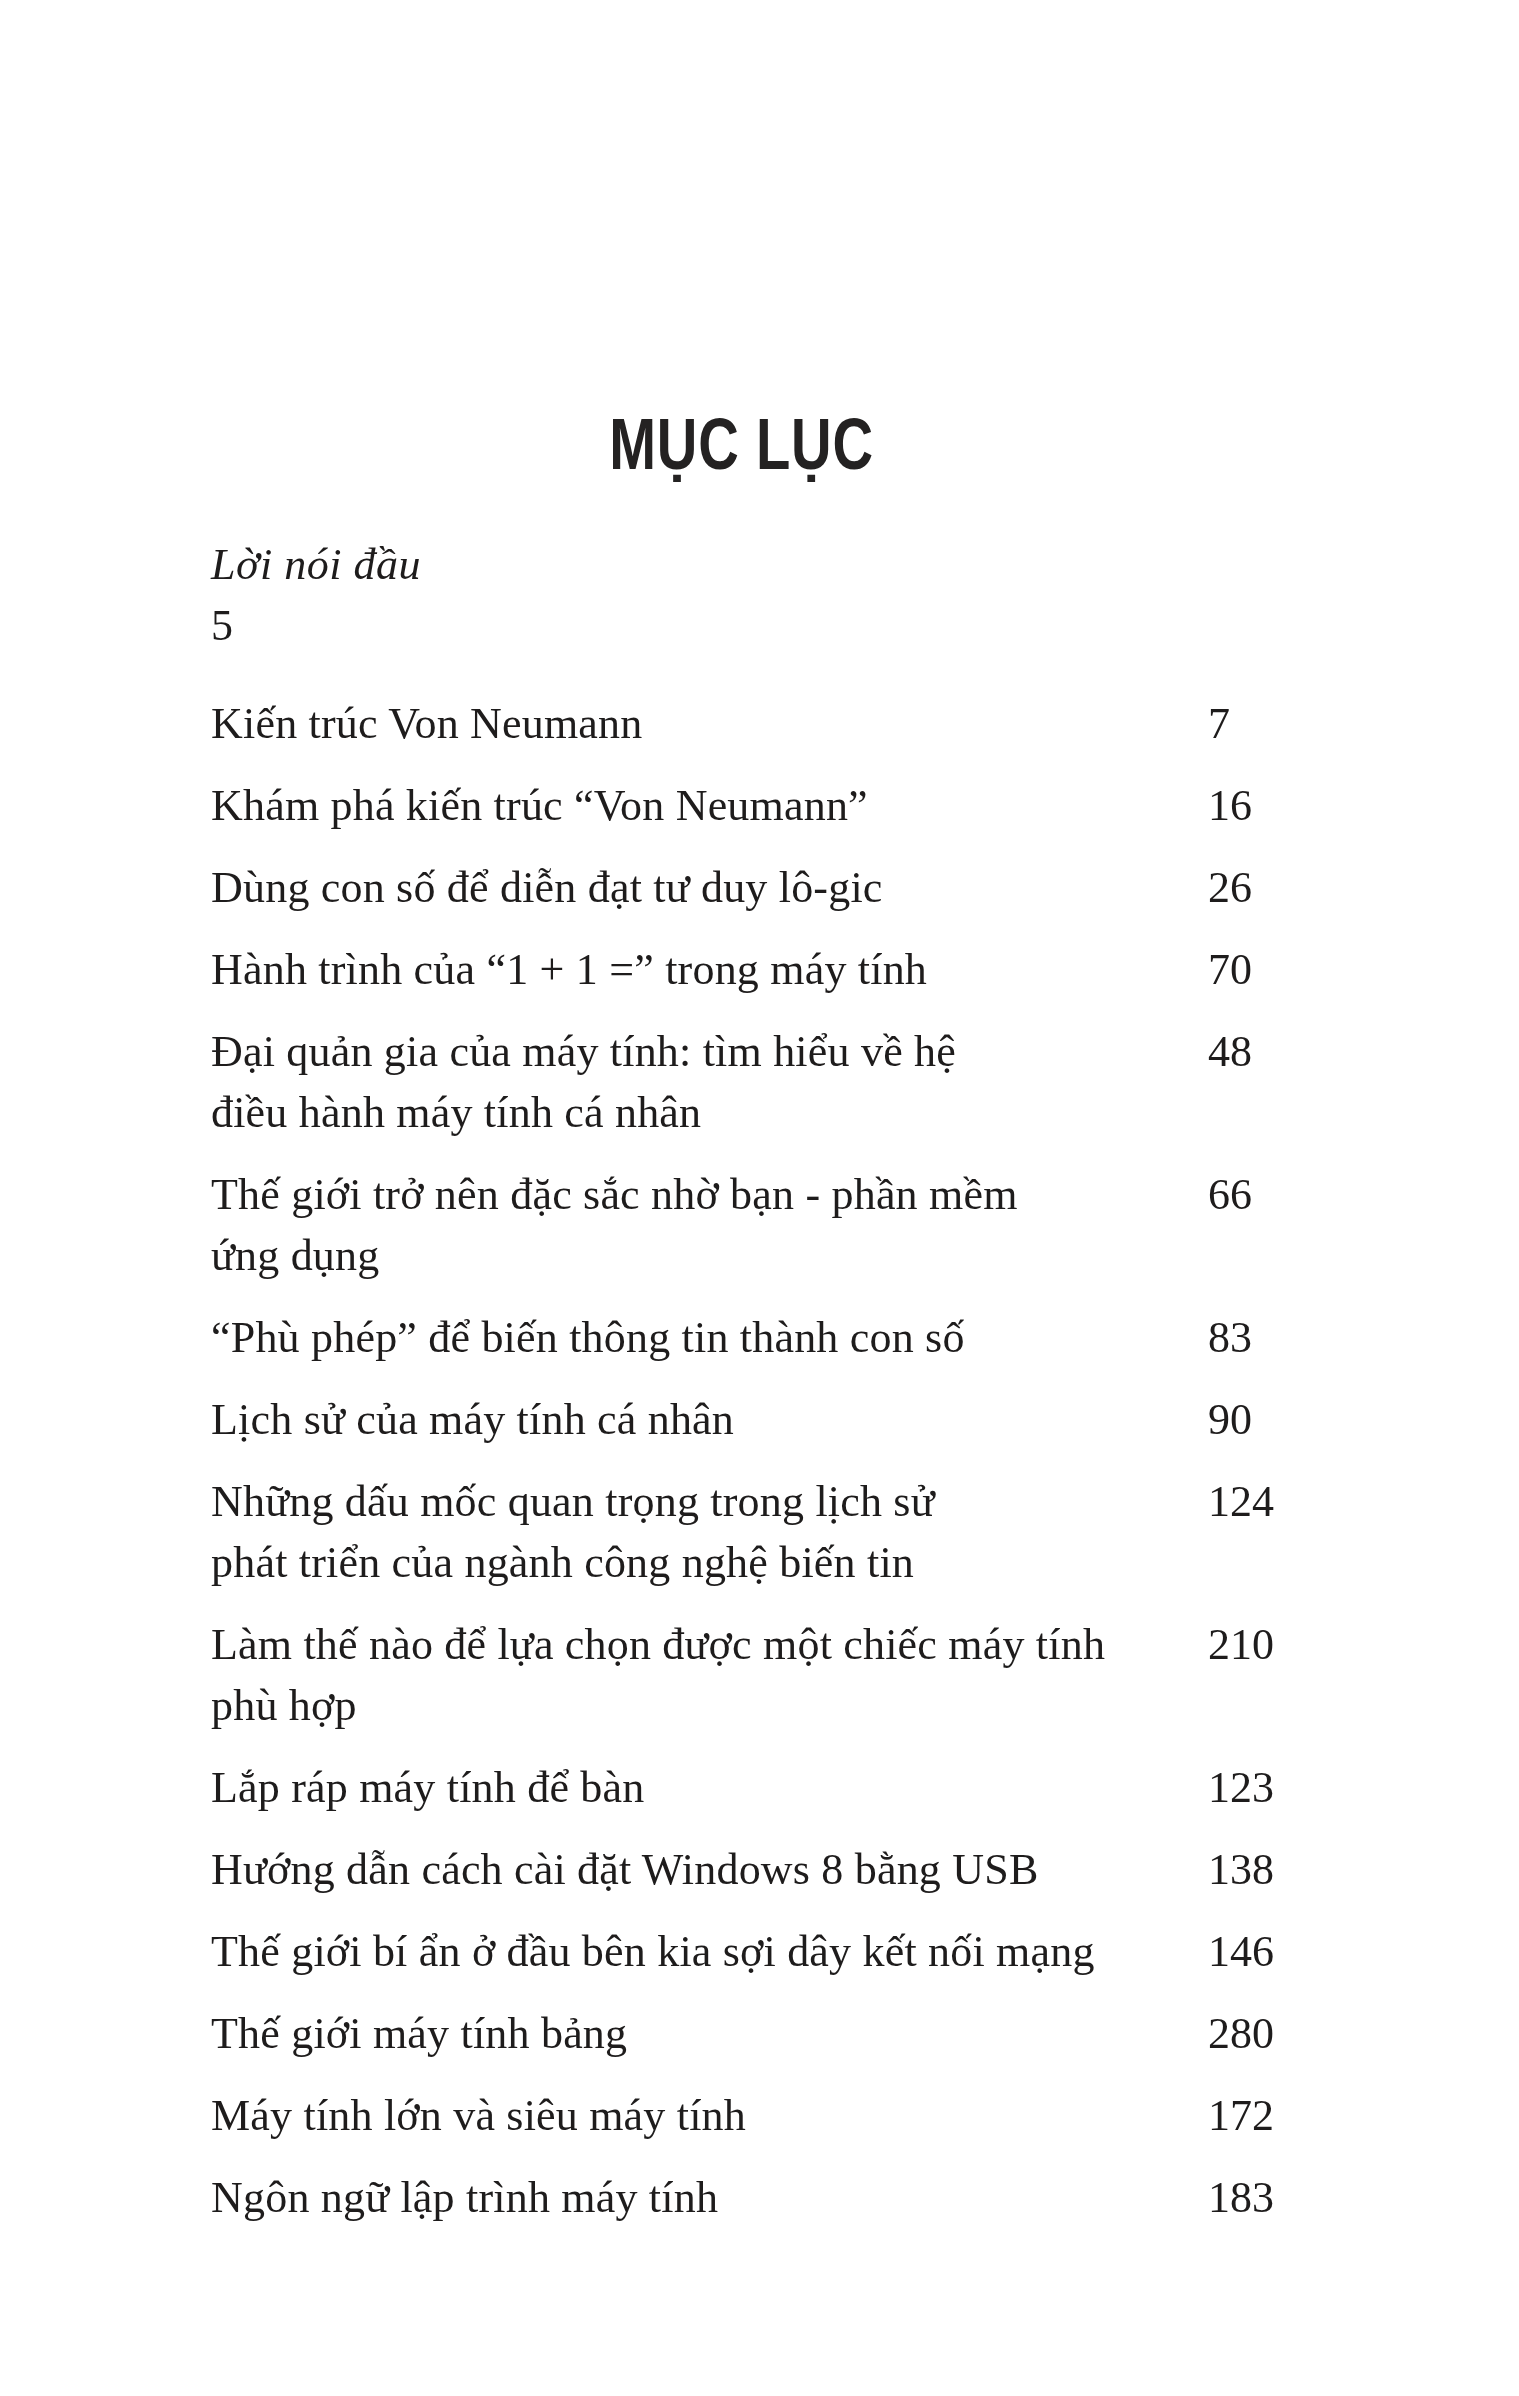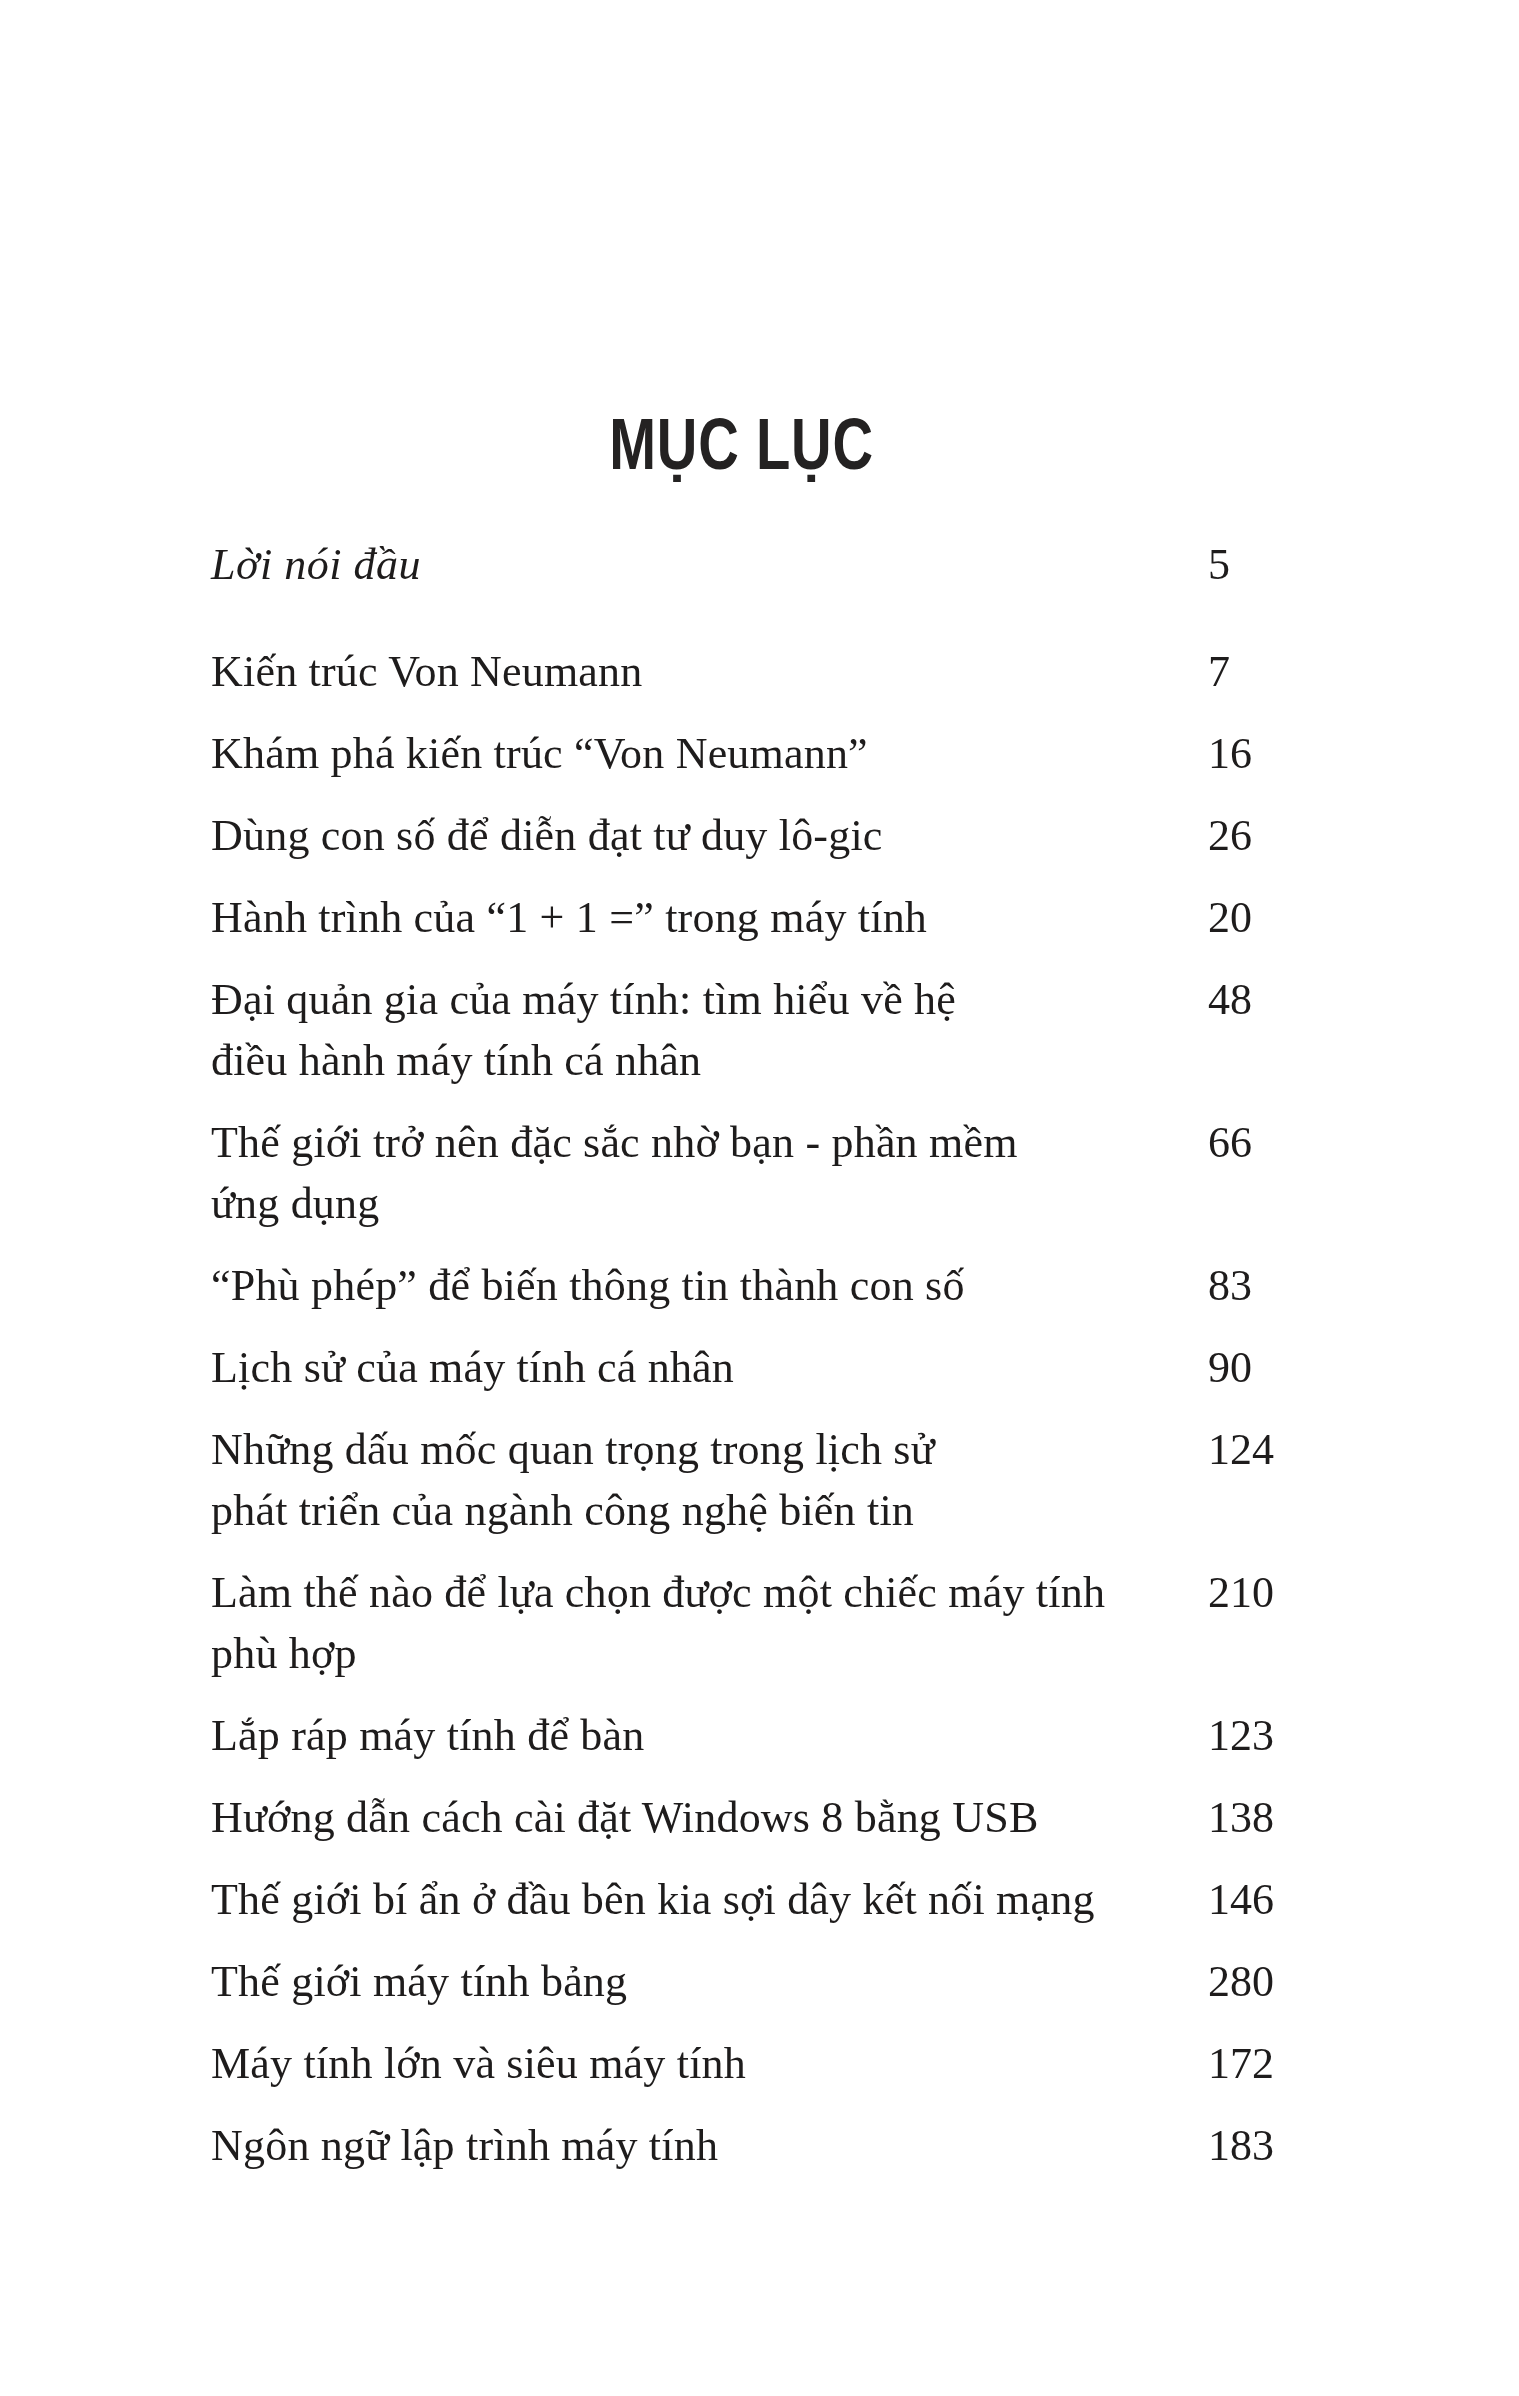--- a/index.html
+++ b/index.html
@@ -29,21 +29,21 @@
     transform-origin: 50% 50%;
     margin-bottom: 50px;
     color: #242222;
   }
   .toc { width: 100%; }
   .toc-row {
     display: flex;
     align-items: flex-start;
     margin-bottom: 21px;
   }
-  .toc-row.preface { margin-bottom: 46px; }
+  .toc-row.preface { margin-bottom: 34px; flex-direction: column; }
   .toc-title {
     flex: 1 1 auto;
     font-size: 44px;
     line-height: 61px;
     white-space: pre-line; 
     letter-spacing: 0.2px;
   }
   .toc-row.preface .toc-title {
     font-style: italic;
     letter-spacing: 0.5px;
@@ -74,21 +74,21 @@
       <div class="toc-row">
     <span class="toc-title">Khám phá kiến trúc “Von Neumann”</span>
     <span class="toc-page">16</span>
   </div>
       <div class="toc-row">
     <span class="toc-title">Dùng con số để diễn đạt tư duy lô-gic</span>
     <span class="toc-page">26</span>
   </div>
       <div class="toc-row">
     <span class="toc-title">Hành trình của “1 + 1 =” trong máy tính</span>
-    <span class="toc-page">20</span>
+    <span class="toc-page">70</span>
   </div>
       <div class="toc-row">
     <span class="toc-title">Đại quản gia của máy tính: tìm hiểu về hệ
 điều hành máy tính cá nhân</span>
     <span class="toc-page">48</span>
   </div>
       <div class="toc-row">
     <span class="toc-title">Thế giới trở nên đặc sắc nhờ bạn - phần mềm
 ứng dụng</span>
     <span class="toc-page">66</span>

